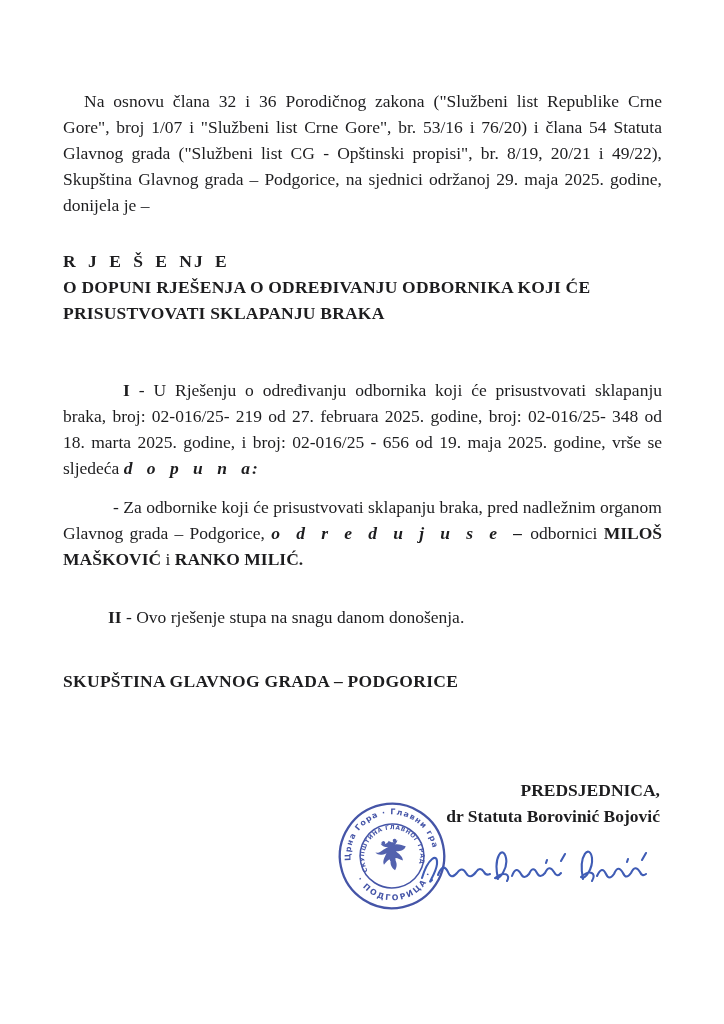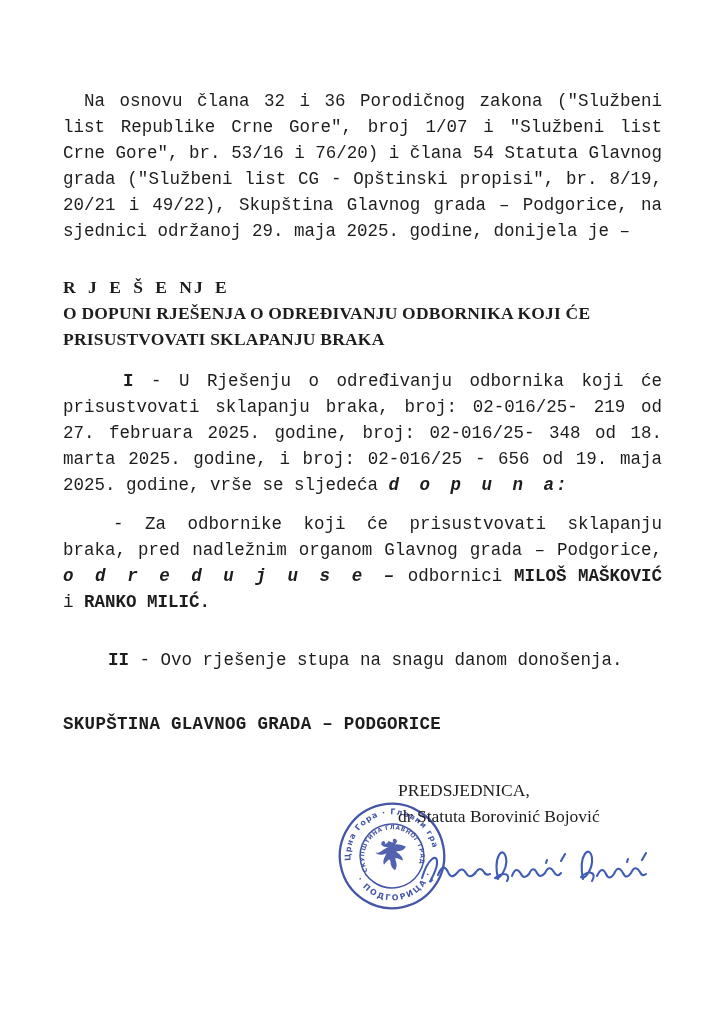--- a/index.html
+++ b/index.html
@@ -7,35 +7,35 @@
     position:relative;
     width:724px;height:1024px;
     margin:0 auto;
     background:#ffffff;
     font-family:"Liberation Serif","DejaVu Serif",serif;
     font-size:17.5px;line-height:26px;
     color:#1d1d1f;
     overflow:hidden;
   }
   .content{padding:88px 62px 0 63px;}
-  p{margin:0;font-family:Liberation Mono, monospace;}
+  p{margin:0;}
   .intro{text-align:justify;text-indent:21px;}
   .title-block{margin-top:30px;font-weight:bold;}
   .title-line{letter-spacing:2px;word-spacing:4px;}
   .subtitle-line{letter-spacing:.2px;}
-  .section-one{margin-top:16px;text-align:justify;text-indent:60px;}
+  .section-one{margin-top:51px;text-align:justify;text-indent:60px;}
   .amendment{margin-top:13px;text-align:justify;text-indent:50px;}
   .section-two{margin-top:32px;text-indent:45px;}
   .bold{font-weight:bold;}
   .emph{font-weight:bold;font-style:italic;letter-spacing:2px;word-spacing:6px;}
   .ref-block{margin-top:22px;}
   .assembly-line{margin-top:38px;text-align:left;font-weight:bold;letter-spacing:.3px;}
   .president-block{
     position:absolute;left:398px;top:777px;width:262px;
-    text-align:left;font-weight:normal;z-index:3;
+    text-align:right;font-weight:bold;z-index:3;
   }
   .stamp{
     position:absolute;left:334px;top:798px;width:116px;height:116px;
     z-index:1;opacity:.88;transform:rotate(-12deg);
   }
   .handwritten-signature{
     position:absolute;left:418px;top:834px;width:235px;height:75px;z-index:2;
   }
 </style>
 </head>

